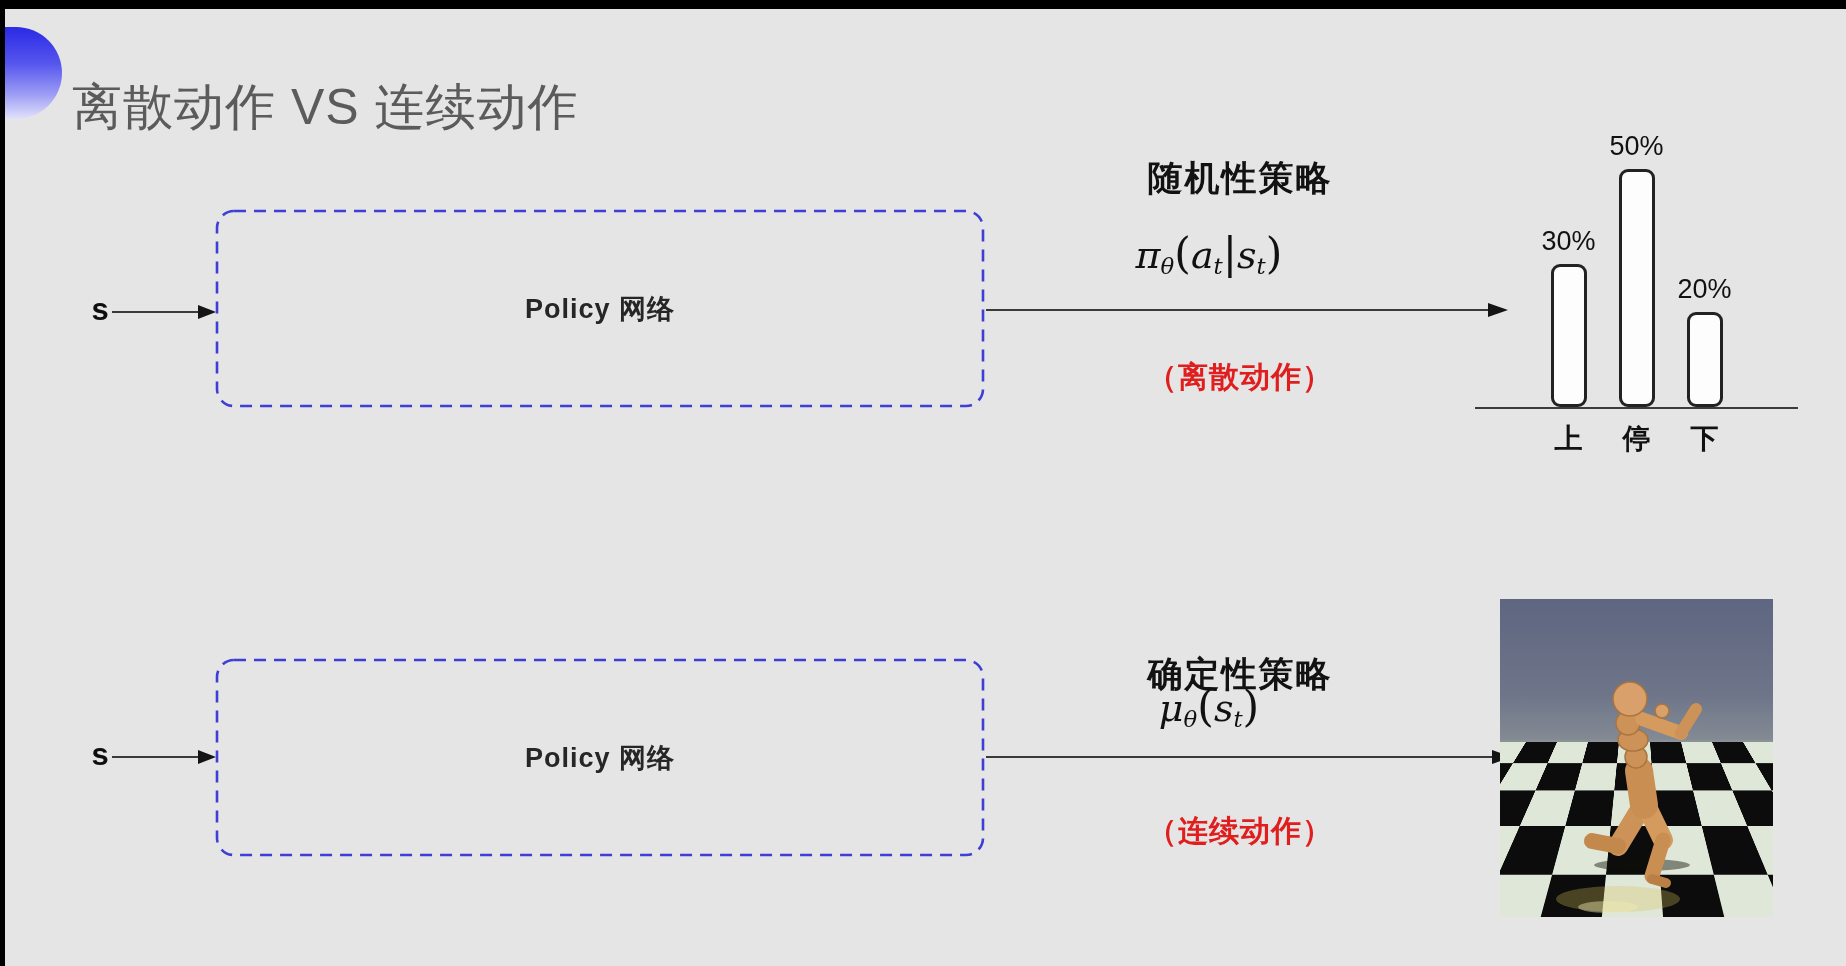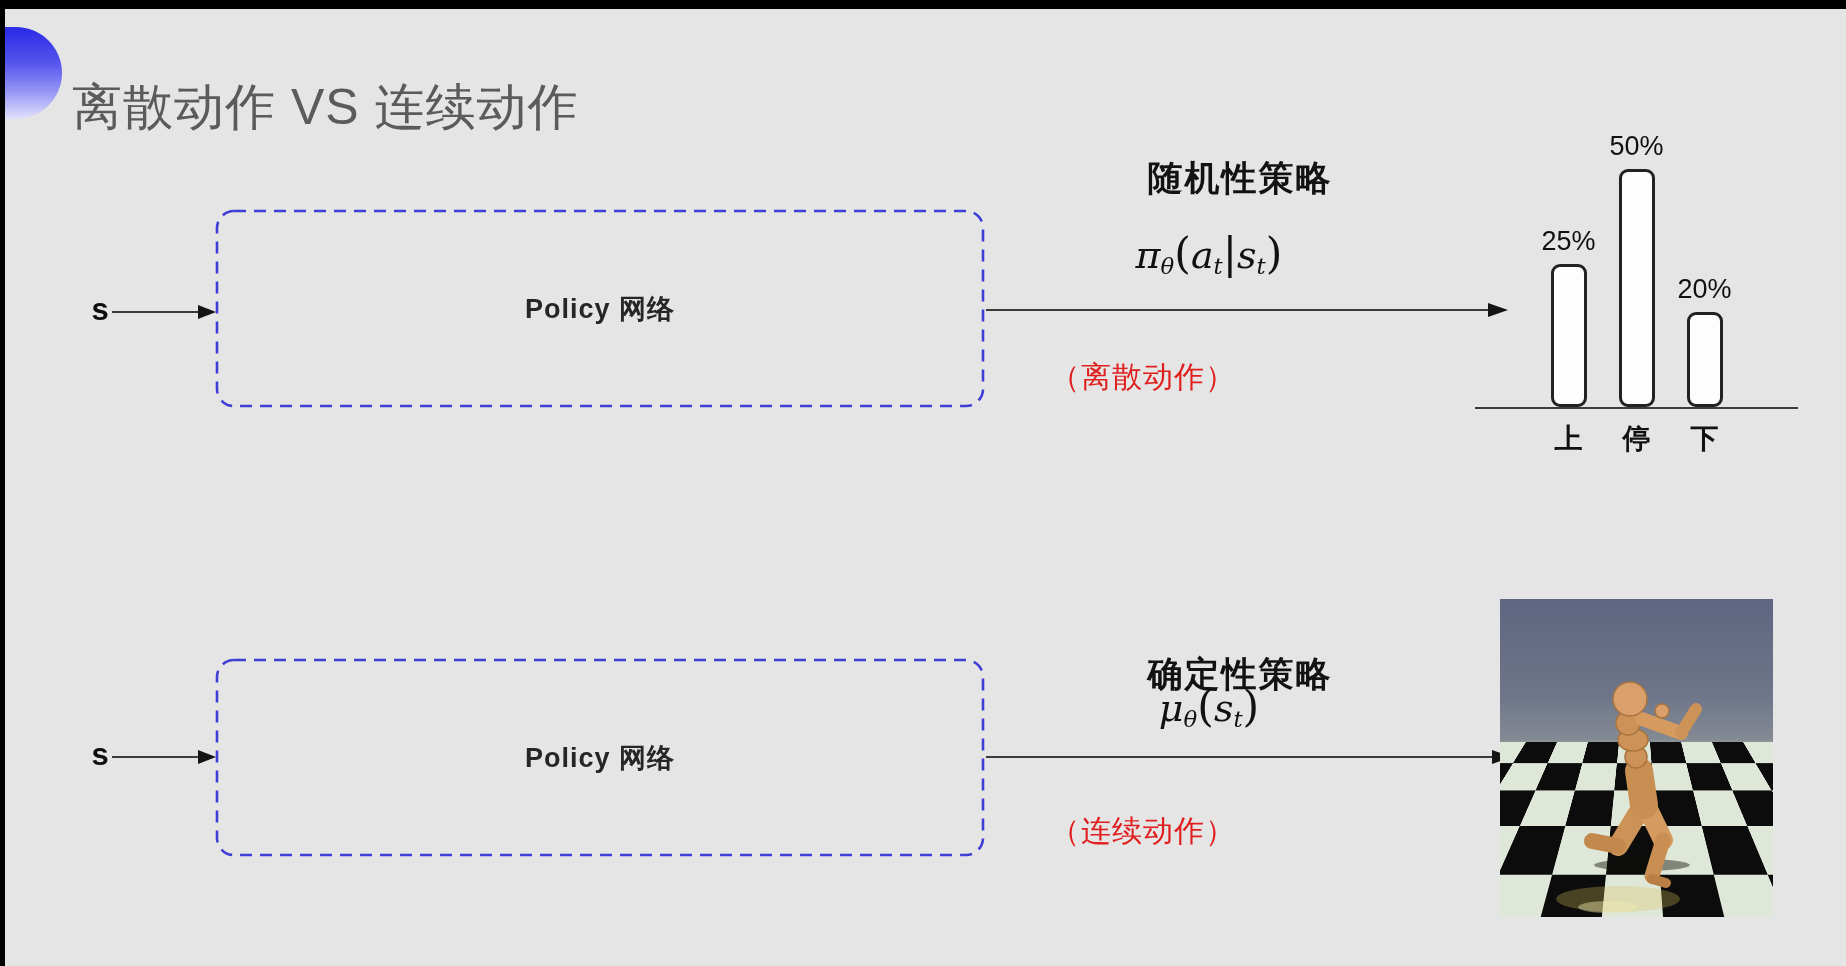--- a/index.html
+++ b/index.html
@@ -43,21 +43,21 @@
   .pt-bottom{top:651px;}
 
   .formula{position:absolute;left:1019px;width:380px;text-align:center;font-size:38px;color:#111;
     font-family:"DejaVu Serif","Liberation Serif",serif;}
   .f-top{top:228px;}
   .f-bottom{top:681px;}
   .fi{font-style:italic;}
   .fsub{font-size:0.60em;vertical-align:-0.28em;}
   .fbig{font-size:1.12em;}
 
-  .note{position:absolute;left:1050px;width:380px;font-size:30px;font-weight:400;color:#e01e1e;letter-spacing:1px;}
+  .note{position:absolute;left:1050px;width:380px;text-align:center;font-size:30px;font-weight:700;color:#e01e1e;letter-spacing:1px;}
   .note-top{top:357px;}
   .note-bottom{top:811px;}
 
   
   .chart-bars{position:absolute;left:1475px;top:95px;width:323px;height:312px;
     display:flex;justify-content:center;align-items:flex-end;gap:27px;}
   .bar-group{display:flex;flex-direction:column;align-items:center;width:41px;}
   .bar-value{font-size:27px;color:#111;margin-bottom:7px;white-space:nowrap;}
   .bar-rect{width:36px;border:3px solid #222;border-radius:9px;background:#fdfdfd;box-sizing:border-box;}
   .chart-axis{position:absolute;left:1475px;top:407px;width:323px;height:2px;background:#3c3c3c;}
@@ -106,21 +106,21 @@
     <line x1="0" y1="10" x2="504" y2="10"></line>
     <polygon points="502,3 522,10 502,17"></polygon>
   </svg>
 
   <div class="policy-type pt-top">随机性策略</div>
   <div class="formula f-top"><span class="fi">π</span><span class="fi fsub">θ</span><span class="fbig">(</span><span class="fi">a</span><span class="fi fsub">t</span><span class="fbig">|</span><span class="fi">s</span><span class="fi fsub">t</span><span class="fbig">)</span></div>
   <div class="note note-top">（离散动作）</div>
 
   <div class="chart-bars" id="chart-bars">
       <div class="bar-group">
-        <div class="bar-value">25%</div>
+        <div class="bar-value">30%</div>
         <div class="bar-rect" style="height: 143px;"></div>
       </div>
       <div class="bar-group">
         <div class="bar-value">50%</div>
         <div class="bar-rect" style="height: 238px;"></div>
       </div>
       <div class="bar-group">
         <div class="bar-value">20%</div>
         <div class="bar-rect" style="height: 95px;"></div>
       </div>

